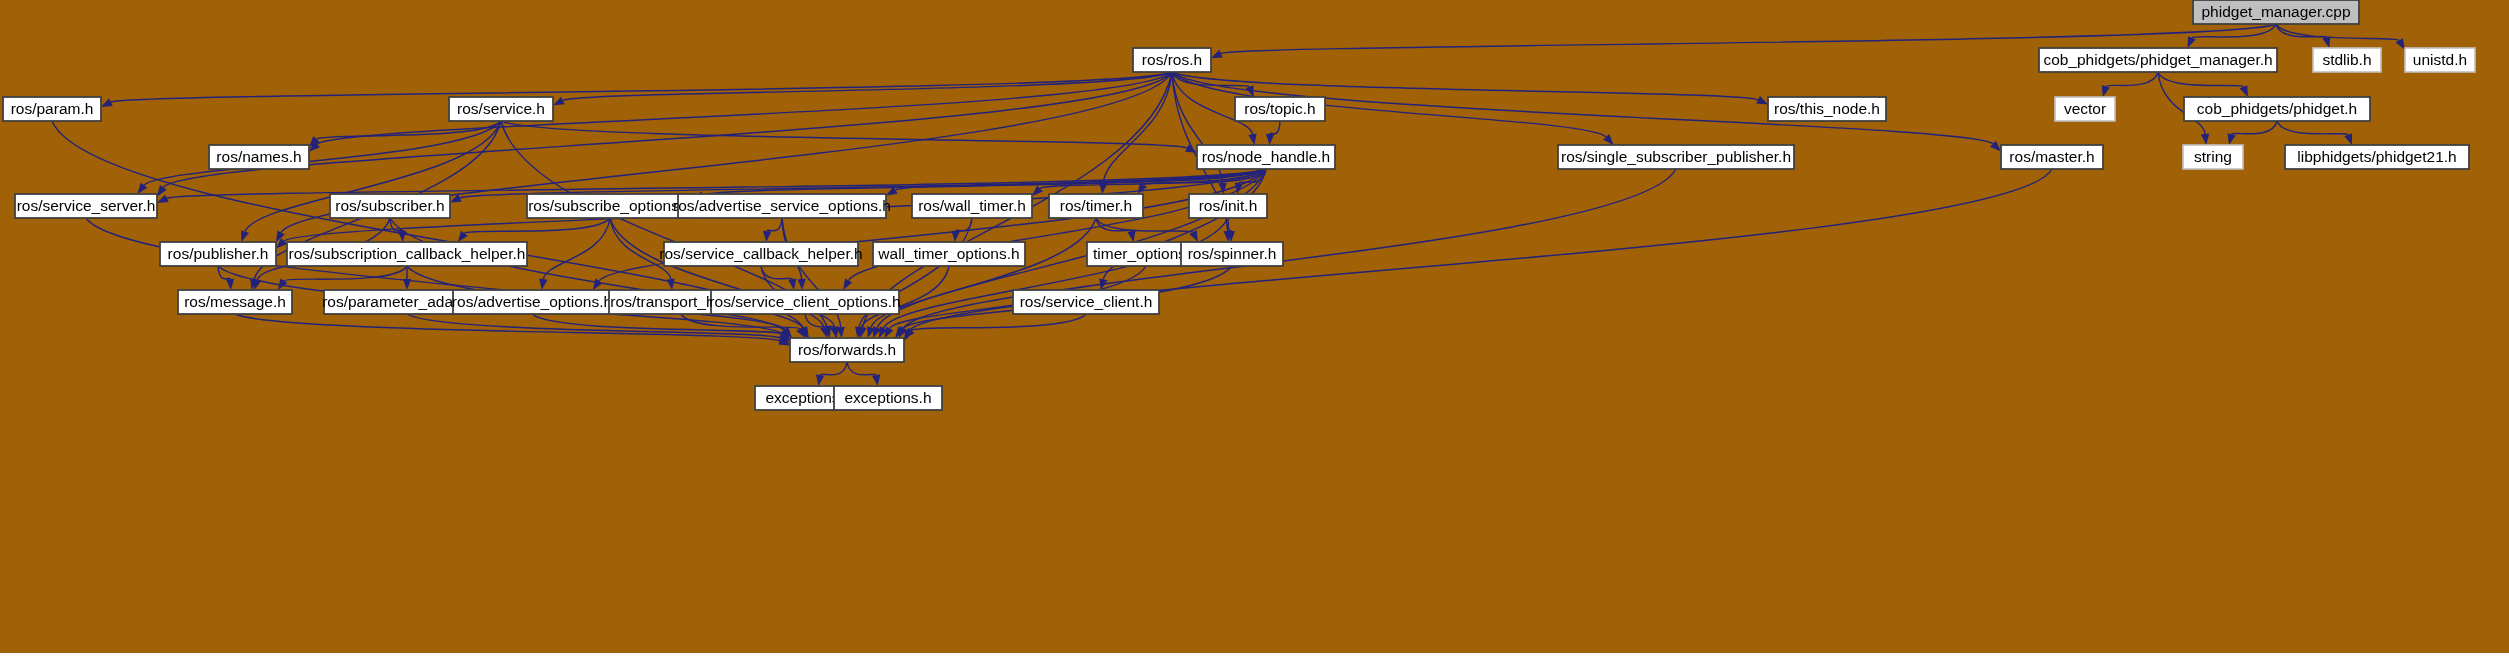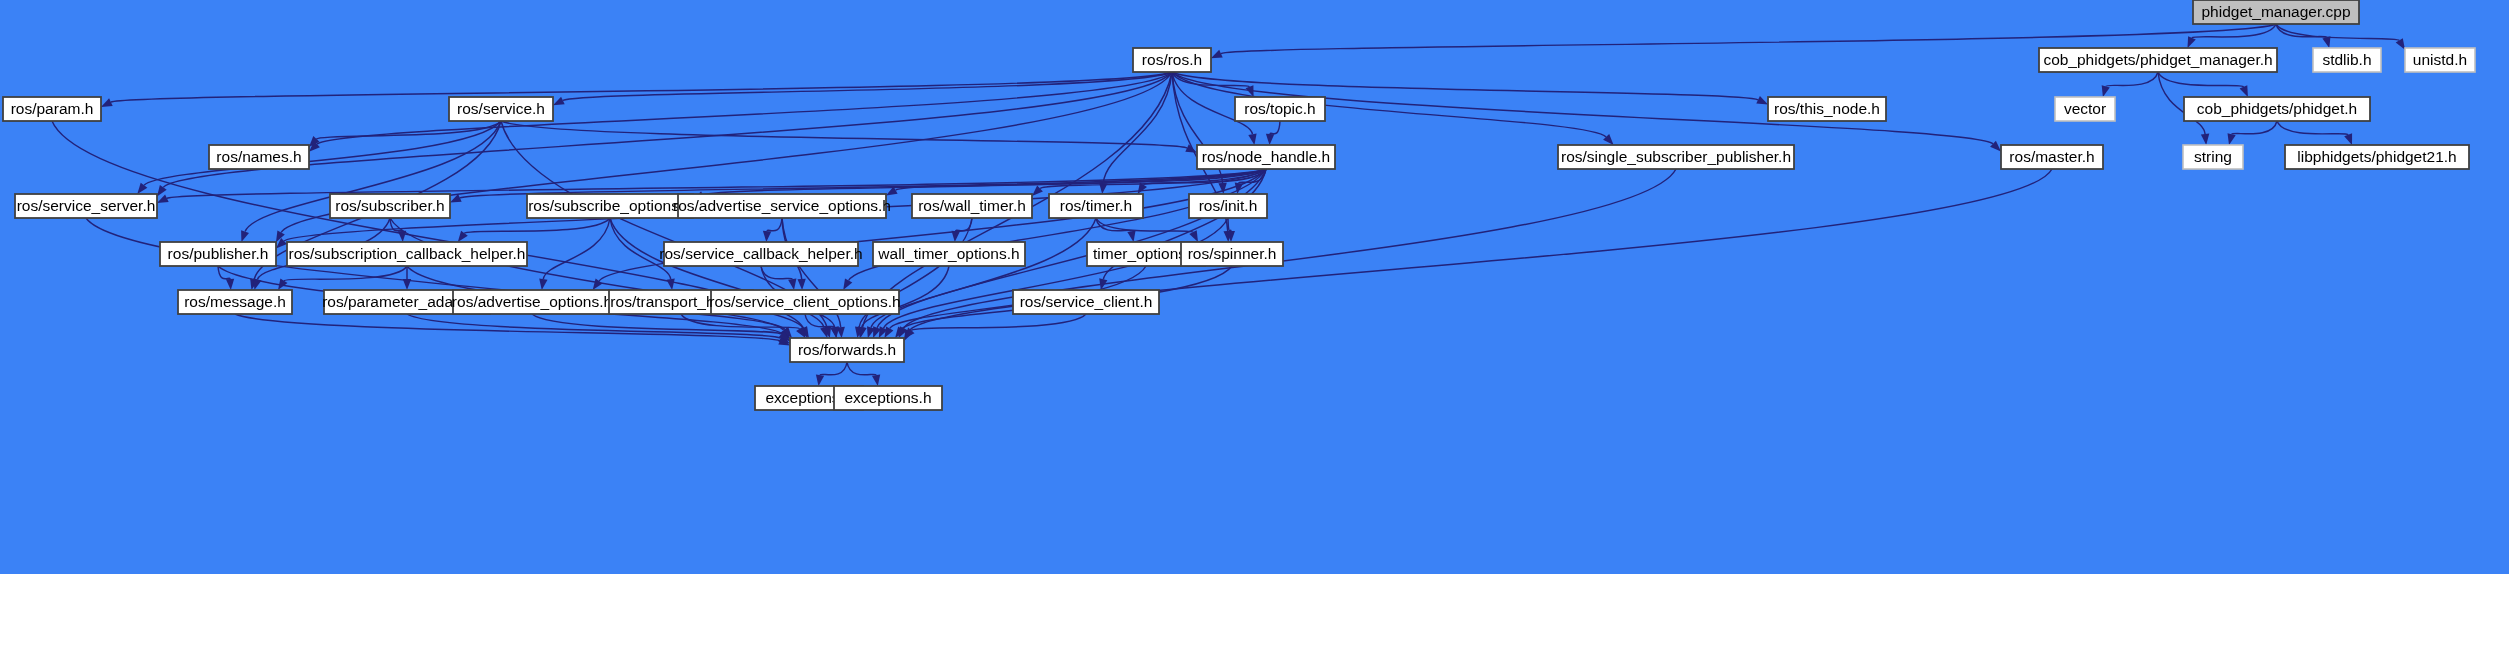--- a/index.html
+++ b/index.html
@@ -1,17 +1,17 @@
 <!DOCTYPE html>
 <html><head>
 <meta charset="utf-8">
 <style>
   html,body{margin:0;padding:0;background:#ffffff;}
   body{font-family:"Liberation Sans","DejaVu Sans",sans-serif;}
-  #graph-root{position:relative;width:2509px;height:574px;background:#3b82f6;overflow:hidden;}
+  #graph-root{position:relative;width:2509px;height:653px;background:#a16207;overflow:hidden;}
   svg#dep-graph{display:block;width:2509px;height:659px;}
   .node-box{fill:#ffffff;}
   .node-box.plain{stroke:#c0c0c0;stroke-width:1.6;}
   .node-box.hdr{stroke:#404040;stroke-width:1.8;}
   .node-box.root{fill:#bfbfbf;stroke:#404040;stroke-width:1.8;}
   .node-label{font-family:"Liberation Sans","DejaVu Sans",sans-serif;font-size:15.5px;fill:#000000;
               text-anchor:middle;dominant-baseline:middle;white-space:pre;}
   .edge{fill:none;stroke:#22227a;stroke-width:1.45;}
   .arrow{fill:#22227a;stroke:none;}
   .node-g{cursor:pointer;}

